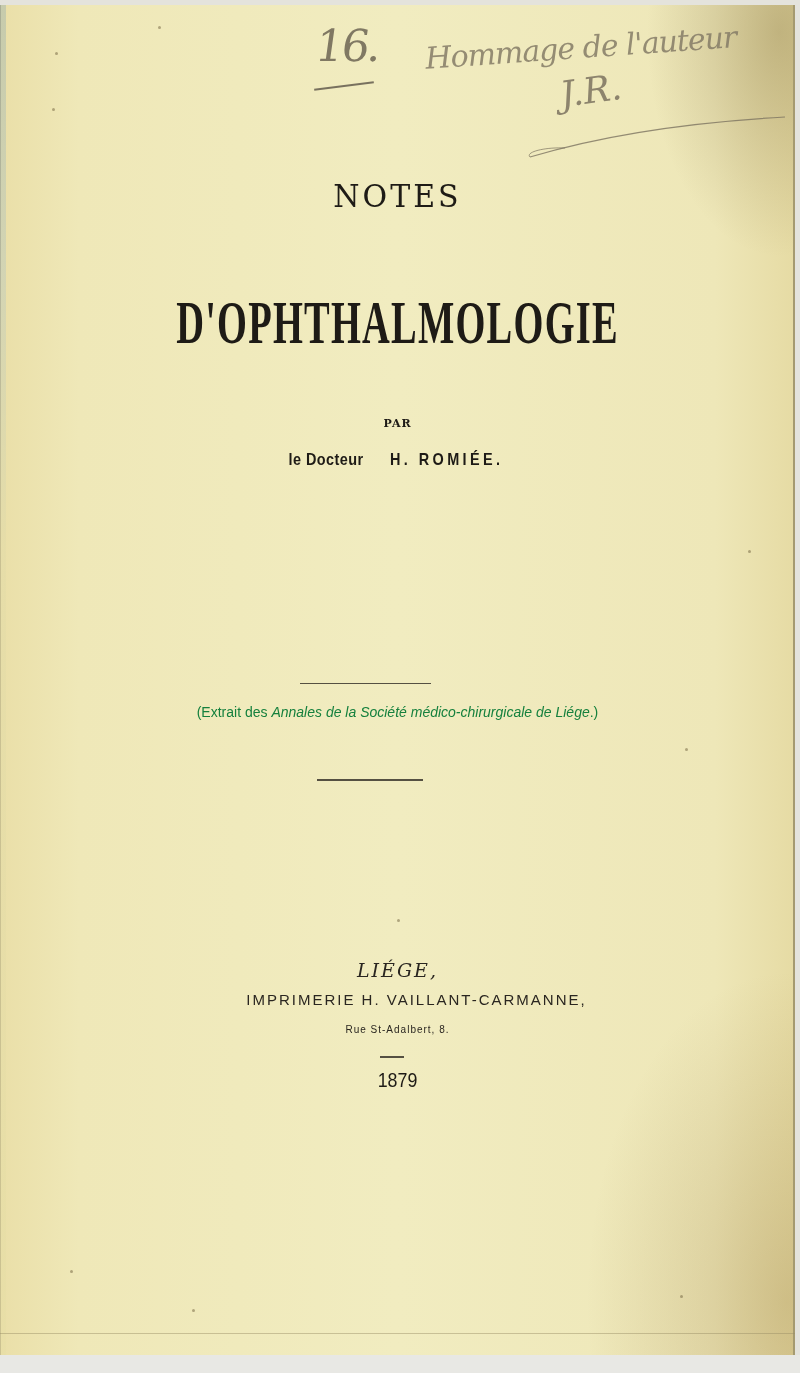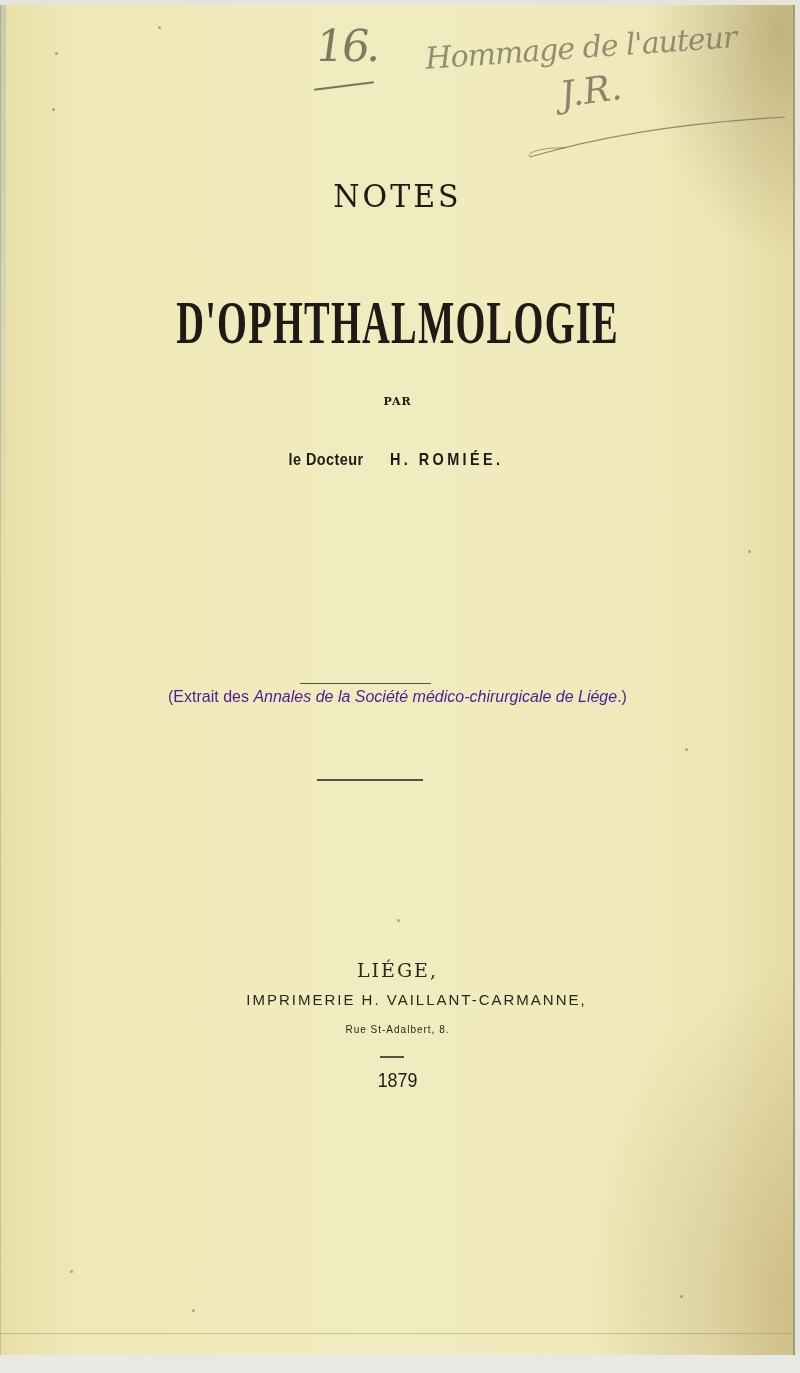--- a/index.html
+++ b/index.html
@@ -132,21 +132,21 @@
     .title-main {
       top: 287px;
       font-family: "Liberation Serif", serif;
       font-size: 62px;
       letter-spacing: 2px;
       font-weight: bold;
       transform: scaleX(0.62);
       transform-origin: center;
     }
     .par {
-      top: 395px;
+      top: 417px;
       font-family: "DejaVu Serif", serif;
       font-weight: bold;
       font-size: 11px;
       letter-spacing: 1px;
       text-align: center;
     }
     .author {
       top: 450px;
       font-family: "Liberation Sans", sans-serif;
       font-size: 17px;
@@ -158,33 +158,34 @@
     .rule {
       position: absolute;
       height: 2px;
       background: #3a352c;
       opacity: 0.85;
     }
     .rule-1 { left: 300px; top: 683px; width: 131px; height: 1px; }
     .rule-2 { left: 317px; top: 779px; width: 106px; }
 
     .extrait {
-      top: 688px;
-      font-family: "Liberation Sans", sans-serif;
-      font-size: 16px;
-      color: #4c1d95;
+      top: 704px;
+      font-family: "Liberation Sans", sans-serif;
+      font-size: 14px;
+      color: #15803d;
     }
     .extrait .ital { font-style: italic; }
 
     .city {
       top: 959px;
       font-family: "DejaVu Serif", serif;
       font-size: 19px;
       letter-spacing: 2px;
       color: #2a2620;
+      font-style: italic;
     }
     .printer {
       top: 991px;
       font-family: "Liberation Sans", sans-serif;
       font-size: 15px;
       letter-spacing: 2px;
       color: #2a2620;
       padding-left: 19px;
     }
     .address {

